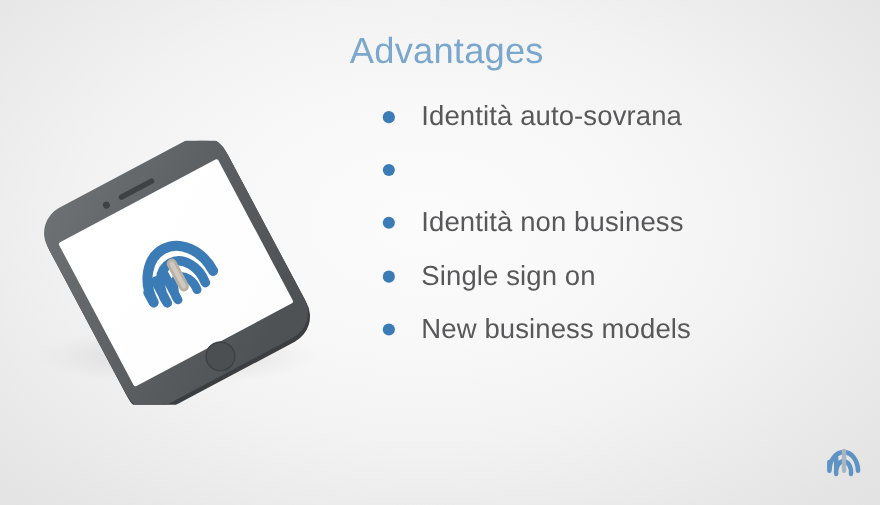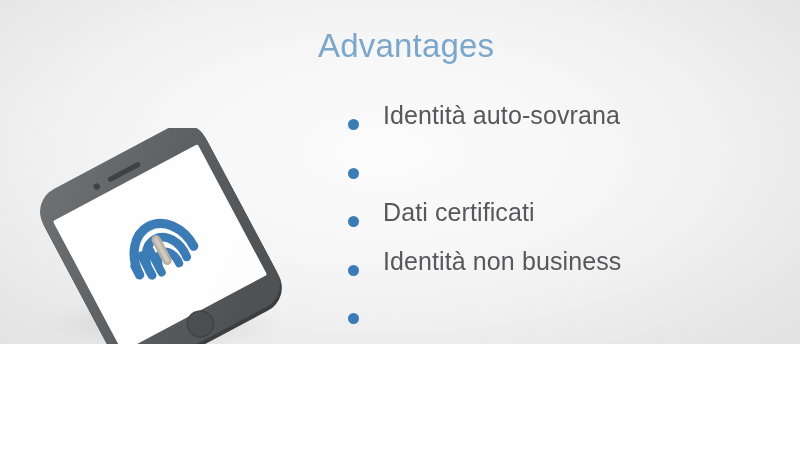--- a/index.html
+++ b/index.html
@@ -3,21 +3,21 @@
 <meta charset="utf-8">
 <style>
   html, body {
     margin: 0;
     padding: 0;
     background: #ffffff;
   }
   #slide {
     position: relative;
     width: 800px;
-    height: 344px;
+    height: 459px;
     overflow: hidden;
     font-family: "Liberation Sans", sans-serif;
     background: #e3e3e3;
   }
   
   #slide-bg {
     position: absolute;
     inset: 0;
     background:
       radial-gradient(ellipse 78% 88% at 48% 44%,
@@ -50,21 +50,21 @@
   #bullets {
     position: absolute;
     left: 38px;
     top: 82px;
     width: 450px;
   }
   .bullet-row {
     position: relative;
     height: 48.4px;
     display: flex;
-    align-items: flex-end;
+    align-items: center;
   }
   .bullet-dot {
     width: 11px;
     height: 11px;
     border-radius: 50%;
     background: #3c7cb6;
     flex: 0 0 auto;
     margin-right: 24px;
   }
   .bullet-text {
@@ -170,37 +170,35 @@
 
       <div class="bullet-row">
         <span class="bullet-dot"></span>
         <span class="bullet-text">Identità auto-sovrana</span>
       </div>
 
       <div class="bullet-row">
         <span class="bullet-dot"></span>
       </div>
 
-      <div class="bullet-row">
-        <span class="bullet-dot"></span>
-        <span class="bullet-text">Dati certificati</span>
-      </div>
 
       <div class="bullet-row">
         <span class="bullet-dot"></span>
         <span class="bullet-text">Identità non business</span>
       </div>
 
 
       <div class="bullet-row">
         <span class="bullet-dot"></span>
-      </div>
-
-      <div class="bullet-row">
-        <span class="bullet-dot"></span>
+        <span class="bullet-text">Single sign on</span>
+      </div>
+
+      <div class="bullet-row">
+        <span class="bullet-dot"></span>
+        <span class="bullet-text">New business models</span>
       </div>
 
     </div>
   </div>
 
   <div id="corner-logo">
     <svg width="44" height="52" viewBox="0 0 44 52" xmlns="http://www.w3.org/2000/svg">
       <g fill="none" stroke="#5e93c4" stroke-linecap="round" stroke-linejoin="round" transform="translate(22 27)">
         <path d="M 13 12 A 13 17 0 1 0 -13 12 L -13 4" stroke-width="4.2"></path>
         <path d="M 6.6 15 A 6.8 10 0 1 0 -6.8 15 L -6.8 0" stroke-width="4"></path>

